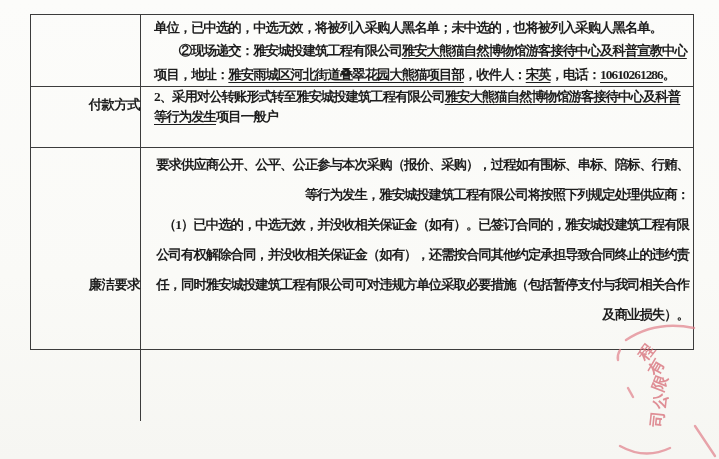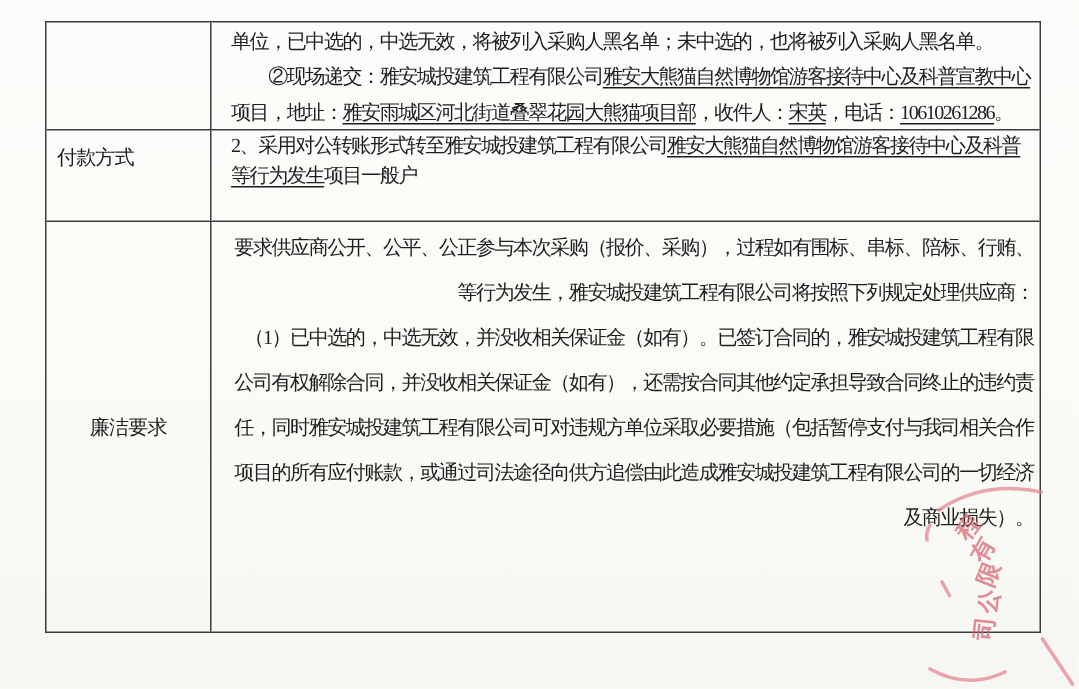--- a/index.html
+++ b/index.html
@@ -12,37 +12,38 @@
   html,body{margin:0;padding:0;}
   body{
     width:719px;height:459px;overflow:hidden;position:relative;
     background:var(--paper);
     background-image:linear-gradient(180deg,#fcfcfa 0%,#fafaf7 60%,#f6f6f2 100%);
     font-family:"Liberation Serif","DejaVu Serif",serif;
     color:var(--ink);
   }
   .paper{position:absolute;inset:0;}
   .doc-table{
-    position:absolute;left:30px;top:14px;width:664px;height:408px;
+    position:absolute;left:30px;top:14px;width:664px;height:336px;
     border:1px solid var(--border);
     box-sizing:border-box;
     background:transparent;
+    font-weight:bold;
   }
   .trow{display:flex;box-sizing:border-box;}
   .trow + .trow{border-top:1px solid var(--border);}
   .row-1{height:71px;}
   .row-2{height:61px;}
   .row-3{height:274px;}
   .lcell{
     width:110px;flex:none;box-sizing:border-box;
     border-right:1px solid var(--border);
     font-size:13.4px;letter-spacing:-0.6px;
   }
-  .row-2 .lcell{padding:9px 0 0 7px;}
-  .row-3 .lcell{display:flex;align-items:center;justify-content:center;}
+  .row-2 .lcell{padding:9px 0 0 7px;text-align:right;}
+  .row-3 .lcell{display:flex;align-items:center;justify-content:flex-end;}
   .ccell{
     flex:1;box-sizing:border-box;min-width:0;
     padding-left:13px;padding-right:4px;
     font-size:13.4px;letter-spacing:-1px;
     overflow:hidden;
   }
   .row-1 .ccell{padding-top:1px;}
   .row-3 .ccell{padding-top:2px;}
   .row-1 .tline{line-height:23.4px;}
   .row-2 .tline{line-height:20.2px;}
@@ -93,21 +94,20 @@
     <div class="trow row-3">
       <div class="lcell">
         <span>廉洁要求</span>
       </div>
       <div class="ccell">
           <div class="tline"><span>要求供应商公开、公平、公正参与本次采购（报价、采购），过程如有围标、串标、陪标、行贿、</span></div>
           <div class="tline"><span>等行为发生，雅安城投建筑工程有限公司将按照下列规定处理供应商：</span></div>
           <div class="tline"><span>（1）已中选的，中选无效，并没收相关保证金（如有）。已签订合同的，雅安城投建筑工程有限</span></div>
           <div class="tline"><span>公司有权解除合同，并没收相关保证金（如有），还需按合同其他约定承担导致合同终止的违约责</span></div>
           <div class="tline"><span>任，同时雅安城投建筑工程有限公司可对违规方单位采取必要措施（包括暂停支付与我司相关合作</span></div>
-          <div class="tline"><span>项目的所有应付账款，或通过司法途径向供方追偿由此造成雅安城投建筑工程有限公司的一切经济</span></div>
           <div class="tline"><span>及商业损失）。</span></div>
         </div>
     </div>
 
   </div>
 
   <svg class="stamp" viewBox="0 0 121 147" xmlns="http://www.w3.org/2000/svg">
     <g opacity="0.72" stroke="var(--sealLight)" stroke-width="2.4" fill="none" stroke-linecap="round">
       <path d="M 28,28 Q 58,8 96,16"></path>
       <path d="M 22,38 q -3,5 -2,10"></path>

